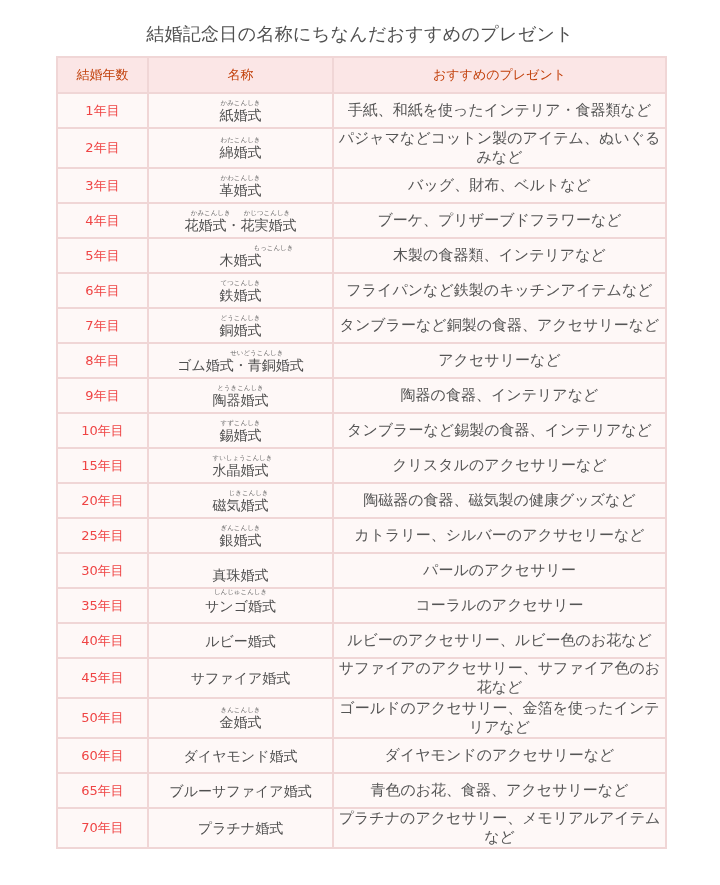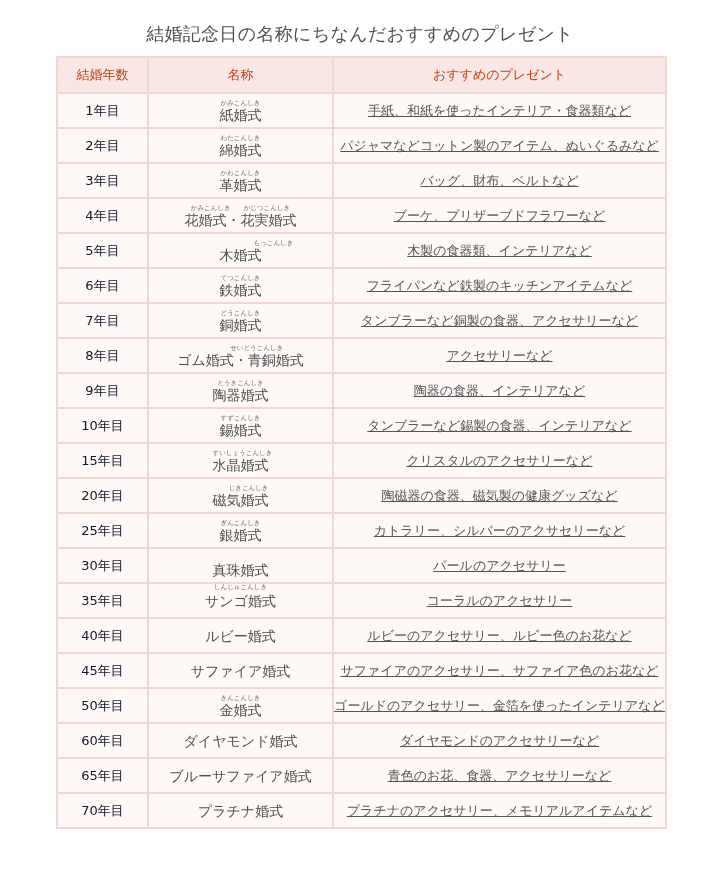--- a/index.html
+++ b/index.html
@@ -51,32 +51,31 @@
       height: 34px;
     }
     table.anniv-table tbody td {
       background: #fef8f7;
       height: 33px;
     }
     col.c-year { width: 91px; }
     col.c-name { width: 185px; }
     col.c-gift { width: 333px; }
     td.year-cell {
-      color: #0f172a;
+      color: #ef4444;
       font-size: 13px;
     }
     td.name-cell {
       color: #4f4f4f;
       font-size: 14px;
       line-height: 1;
     }
     td.gift-cell {
       color: #555555;
-      font-size: 13px;
-      text-decoration: underline;
+      font-size: 15px;
     }
     .name-wrap {
       display: inline-block;
       position: relative;
       padding-top: 8px;
     }
     .ruby-line {
       display: block;
       font-size: 6.5px;
       color: #6a6a6a;

